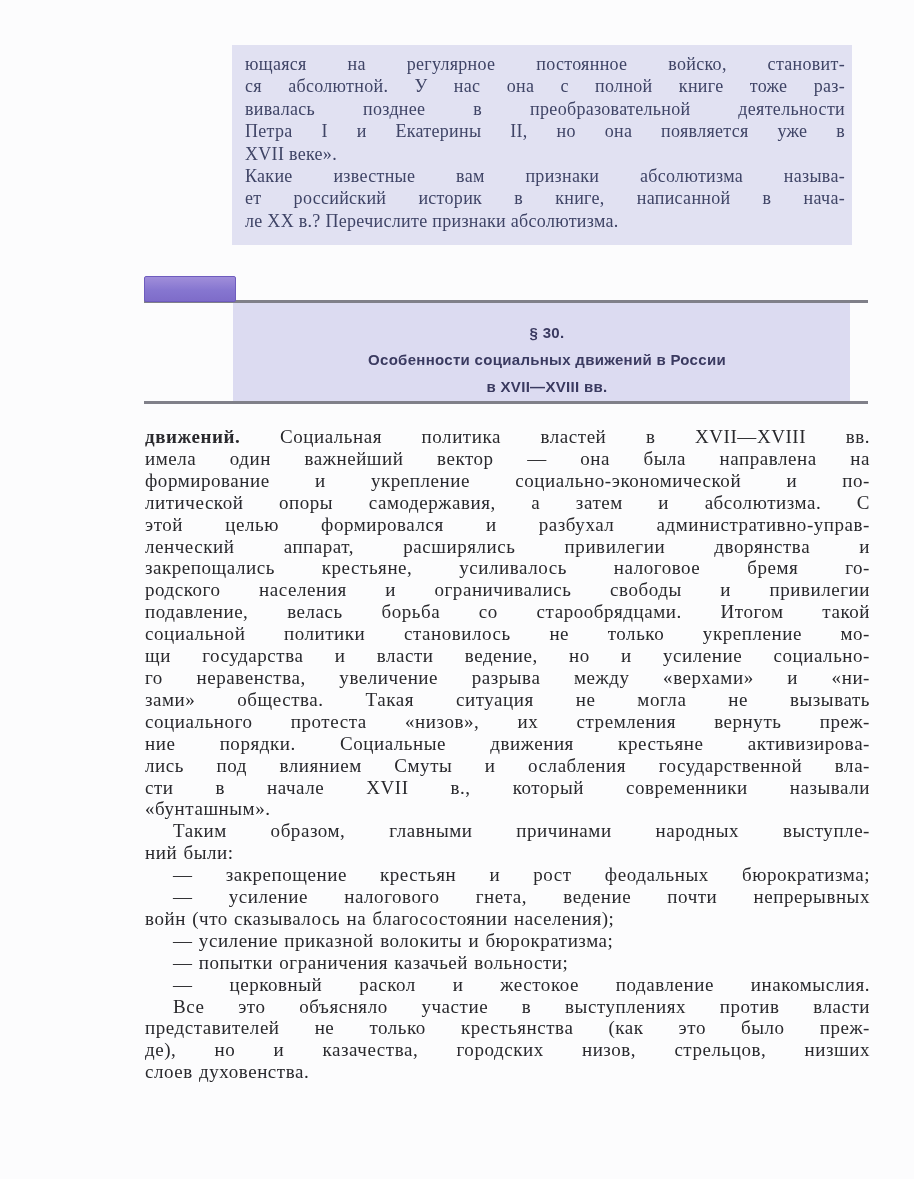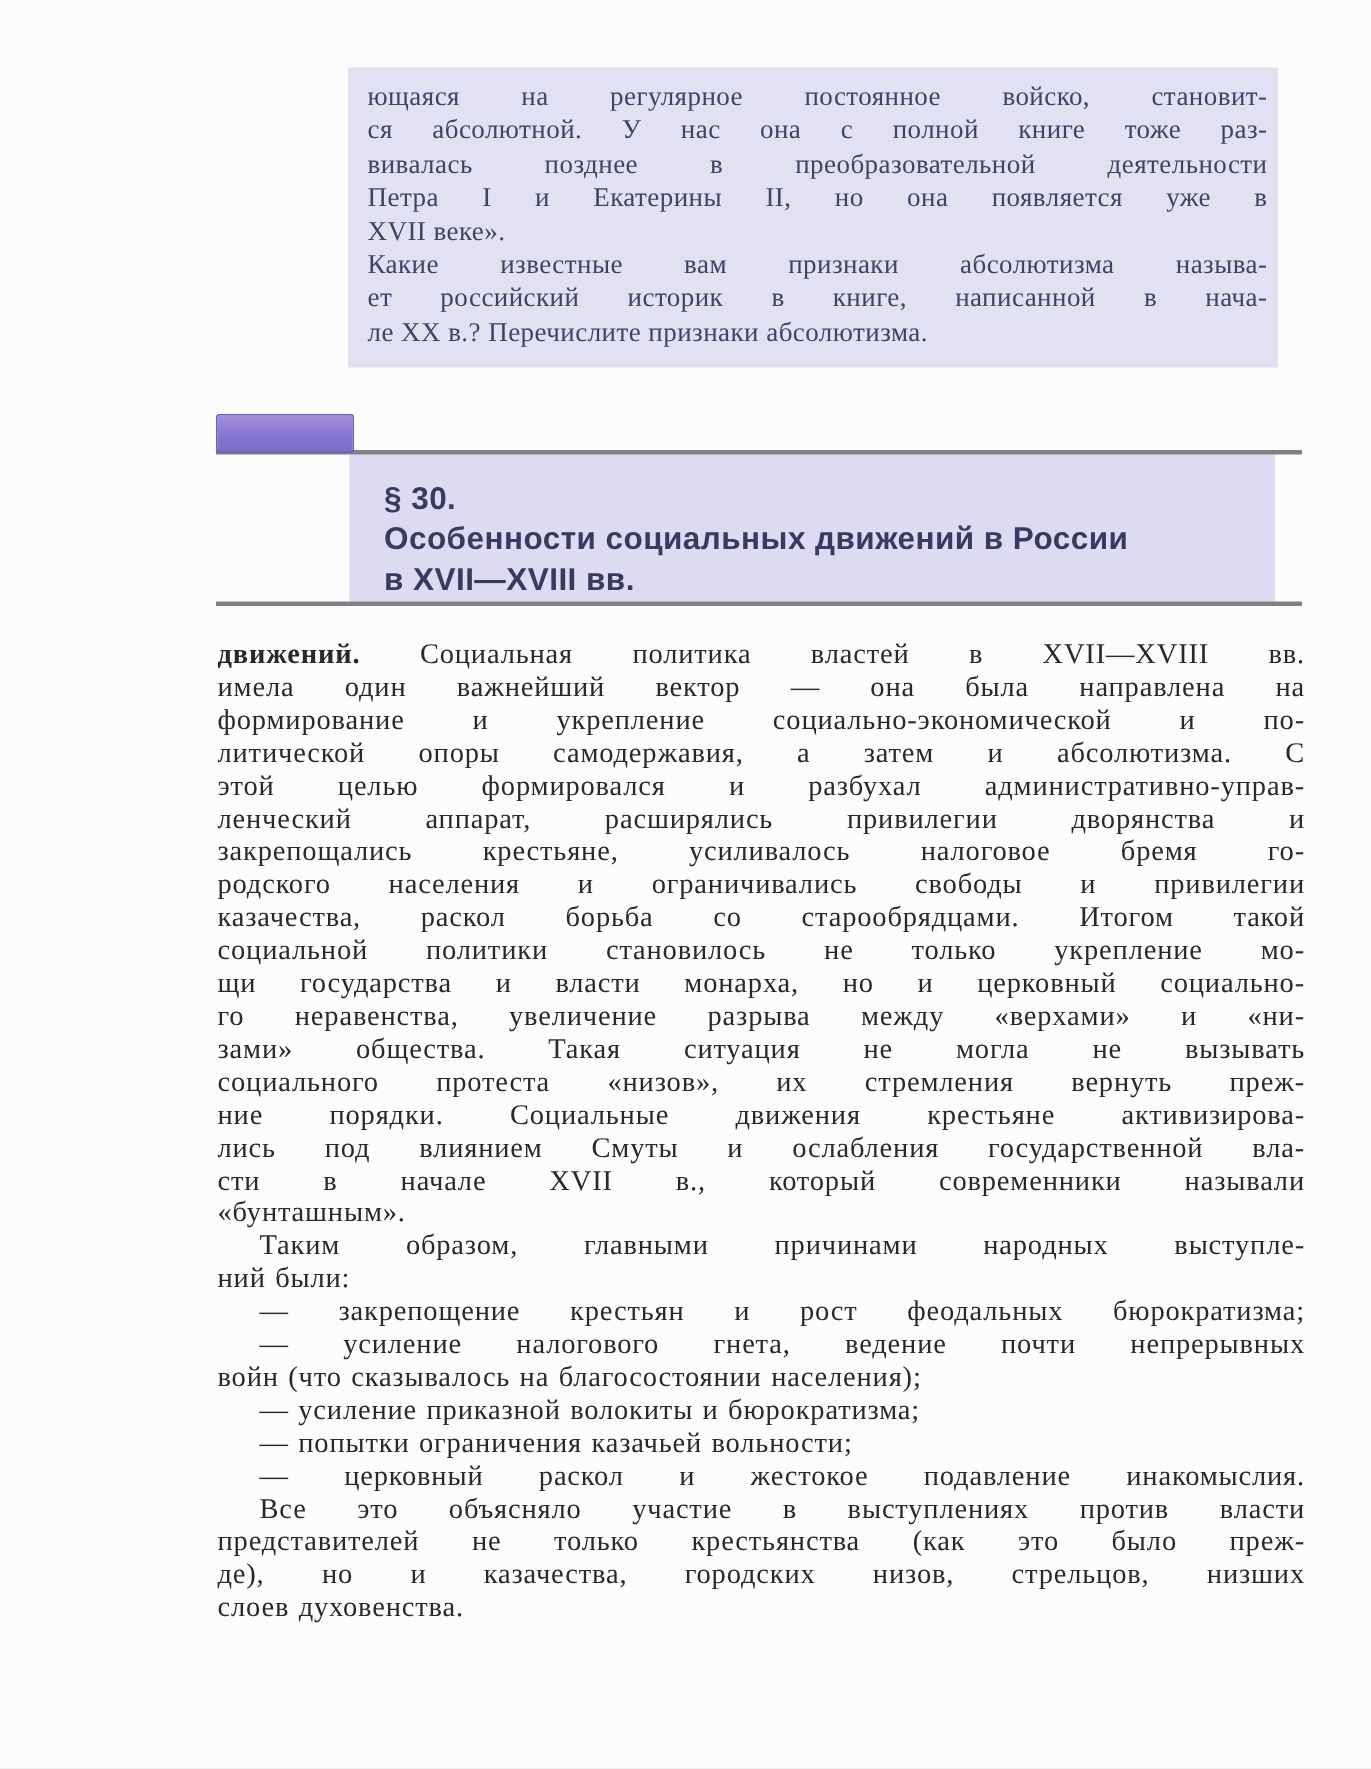--- a/index.html
+++ b/index.html
@@ -39,22 +39,23 @@
   .rule-bottom{top:401px;}
   
   .header-box{
     position:absolute;left:233px;top:303px;width:617px;height:98px;
     box-sizing:border-box;
     background:#dcdbf1;
     color:#3a3a60;
     padding:16px 12px 0 23px;
     font-family:"Liberation Sans", sans-serif;
     font-weight:700;
-    font-size:21px;line-height:27px;
+    font-size:15px;line-height:27px;
     letter-spacing:.3px;
+    text-align:center;
   }
   
   .body-text{
     position:absolute;left:145px;top:426px;width:725px;
     color:#29292d;
     font-size:19px;line-height:21.9px;
     letter-spacing:.55px;
     word-spacing:1px;
   }
   .tline{text-align:justify;text-align-last:justify;}
@@ -98,23 +99,23 @@
 
   <div class="body-text">
       <div class="tline"><span class="b">движений.</span><span> Социальная политика властей в XVII—XVIII вв.</span></div>
       <div class="tline"><span>имела один важнейший вектор — она была направлена на</span></div>
       <div class="tline"><span>формирование и укрепление социально-экономической и по-</span></div>
       <div class="tline"><span>литической опоры самодержавия, а затем и абсолютизма. С</span></div>
       <div class="tline"><span>этой целью формировался и разбухал административно-управ-</span></div>
       <div class="tline"><span>ленческий аппарат, расширялись привилегии дворянства и</span></div>
       <div class="tline"><span>закрепощались крестьяне, усиливалось налоговое бремя го-</span></div>
       <div class="tline"><span>родского населения и ограничивались свободы и привилегии</span></div>
-      <div class="tline"><span>казачества, раскол борьба со старообрядцами. Итогом такой</span></div>
+      <div class="tline"><span>подавление, велась борьба со старообрядцами. Итогом такой</span></div>
       <div class="tline"><span>социальной политики становилось не только укрепление мо-</span></div>
-      <div class="tline"><span>щи государства и власти монарха, но и церковный социально-</span></div>
+      <div class="tline"><span>щи государства и власти ведение, но и усиление социально-</span></div>
       <div class="tline"><span>го неравенства, увеличение разрыва между «верхами» и «ни-</span></div>
       <div class="tline"><span>зами» общества. Такая ситуация не могла не вызывать</span></div>
       <div class="tline"><span>социального протеста «низов», их стремления вернуть преж-</span></div>
       <div class="tline"><span>ние порядки. Социальные движения крестьяне активизирова-</span></div>
       <div class="tline"><span>лись под влиянием Смуты и ослабления государственной вла-</span></div>
       <div class="tline"><span>сти в начале XVII в., который современники называли</span></div>
       <div class="tline end"><span>«бунташным».</span></div>
       <div class="tline ind"><span>Таким образом, главными причинами народных выступле-</span></div>
       <div class="tline end"><span>ний были:</span></div>
       <div class="tline ind"><span>— закрепощение крестьян и рост феодальных бюрократизма;</span></div>

